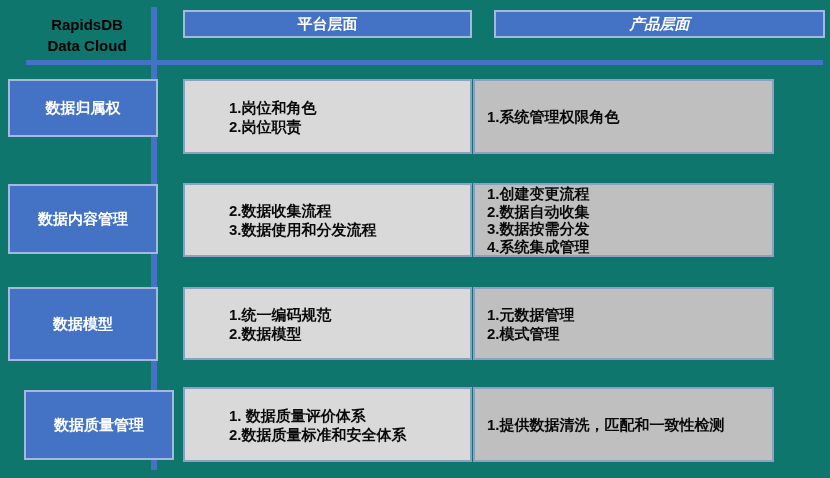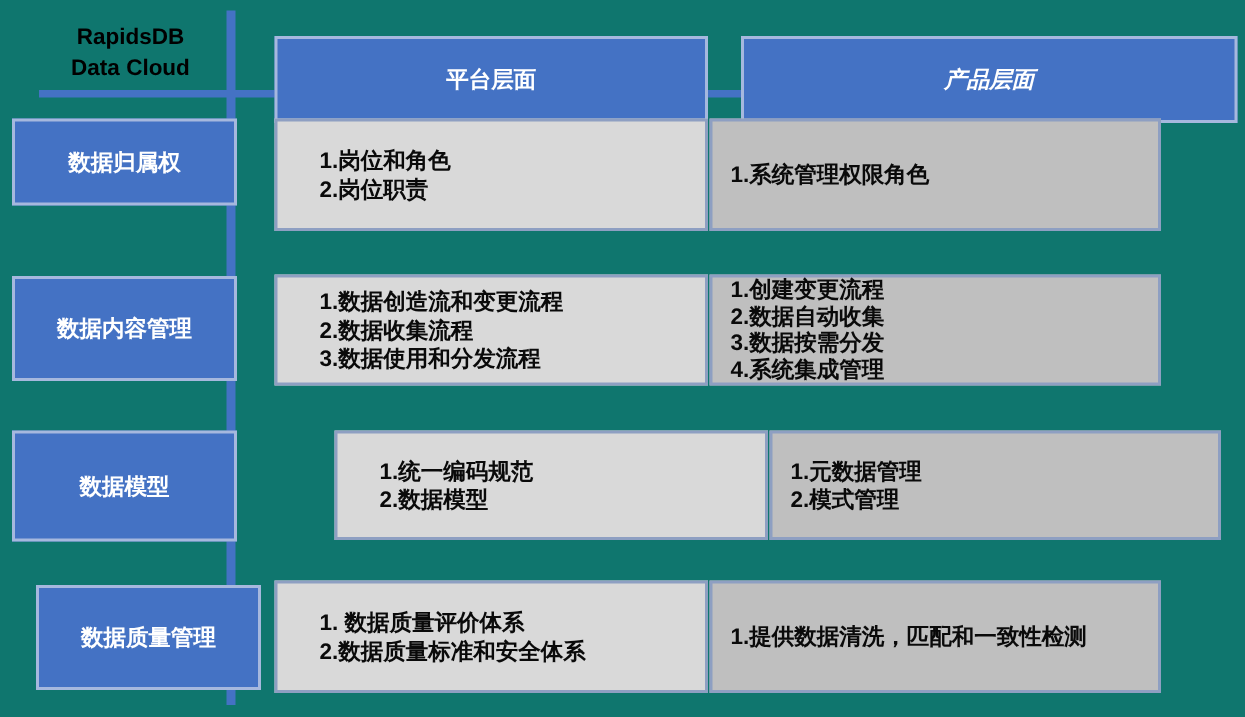--- a/index.html
+++ b/index.html
@@ -30,21 +30,21 @@
     background: var(--accent-blue);
   }
   .h-line {
     position: absolute;
     left: 26px; top: 60px;
     width: 797px; height: 5px;
     background: var(--accent-blue);
   }
   .header-box {
     position: absolute;
-    top: 24px; height: 58px;
+    top: 10px; height: 28px;
     box-sizing: border-box;
     background: var(--accent-blue);
     border: 2px solid var(--label-border);
     color: #ffffff;
     font-size: 15px;
     font-weight: 700;
     display: flex; align-items: center; justify-content: center;
   }
   .header-platform { left: 183px; width: 289px; }
   .header-product  { left: 494px; width: 331px; font-style: italic; }
@@ -67,25 +67,25 @@
   .cell {
     position: absolute;
     box-sizing: border-box;
     border: 2px solid var(--box-border);
     display: flex; flex-direction: column; justify-content: center;
     font-size: 15px;
     font-weight: 700;
     color: #0a0a0a;
   }
   .cell .line { line-height: 19px; white-space: nowrap; }
-  .cell.platform { left: 183px; width: 289px; background: var(--platform-fill); padding-left: 28px; }
+  .cell.platform { left: 183px; width: 289px; background: var(--platform-fill); padding-left: 44px; }
   .cell.product  { left: 473px; width: 301px; background: var(--product-fill);  padding-left: 12px; }
   .cell-r1 { top: 79px;  height: 75px; }
   .cell-r2 { top: 183px; height: 74px; }
-  .cell-r3 { top: 287px; height: 73px; margin-left: 40px; }
+  .cell-r3 { top: 287px; height: 73px; }
   .cell-r4 { top: 387px; height: 75px; }
   .cell-r2.product .line { line-height: 17.5px; }
 </style>
 </head>
 <body>
 
 <div class="canvas">
 
   <div class="title">
     <div>RapidsDB</div>
@@ -117,21 +117,20 @@
 
   <div class="cell platform cell-r1">
       <div class="line">1.岗位和角色</div>
       <div class="line">2.岗位职责</div>
     </div>
   <div class="cell product  cell-r1">
       <div class="line">1.系统管理权限角色</div>
     </div>
 
   <div class="cell platform cell-r2">
-      <div class="line">1.数据创造流和变更流程</div>
       <div class="line">2.数据收集流程</div>
       <div class="line">3.数据使用和分发流程</div>
     </div>
   <div class="cell product  cell-r2">
       <div class="line">1.创建变更流程</div>
       <div class="line">2.数据自动收集</div>
       <div class="line">3.数据按需分发</div>
       <div class="line">4.系统集成管理</div>
     </div>
 

